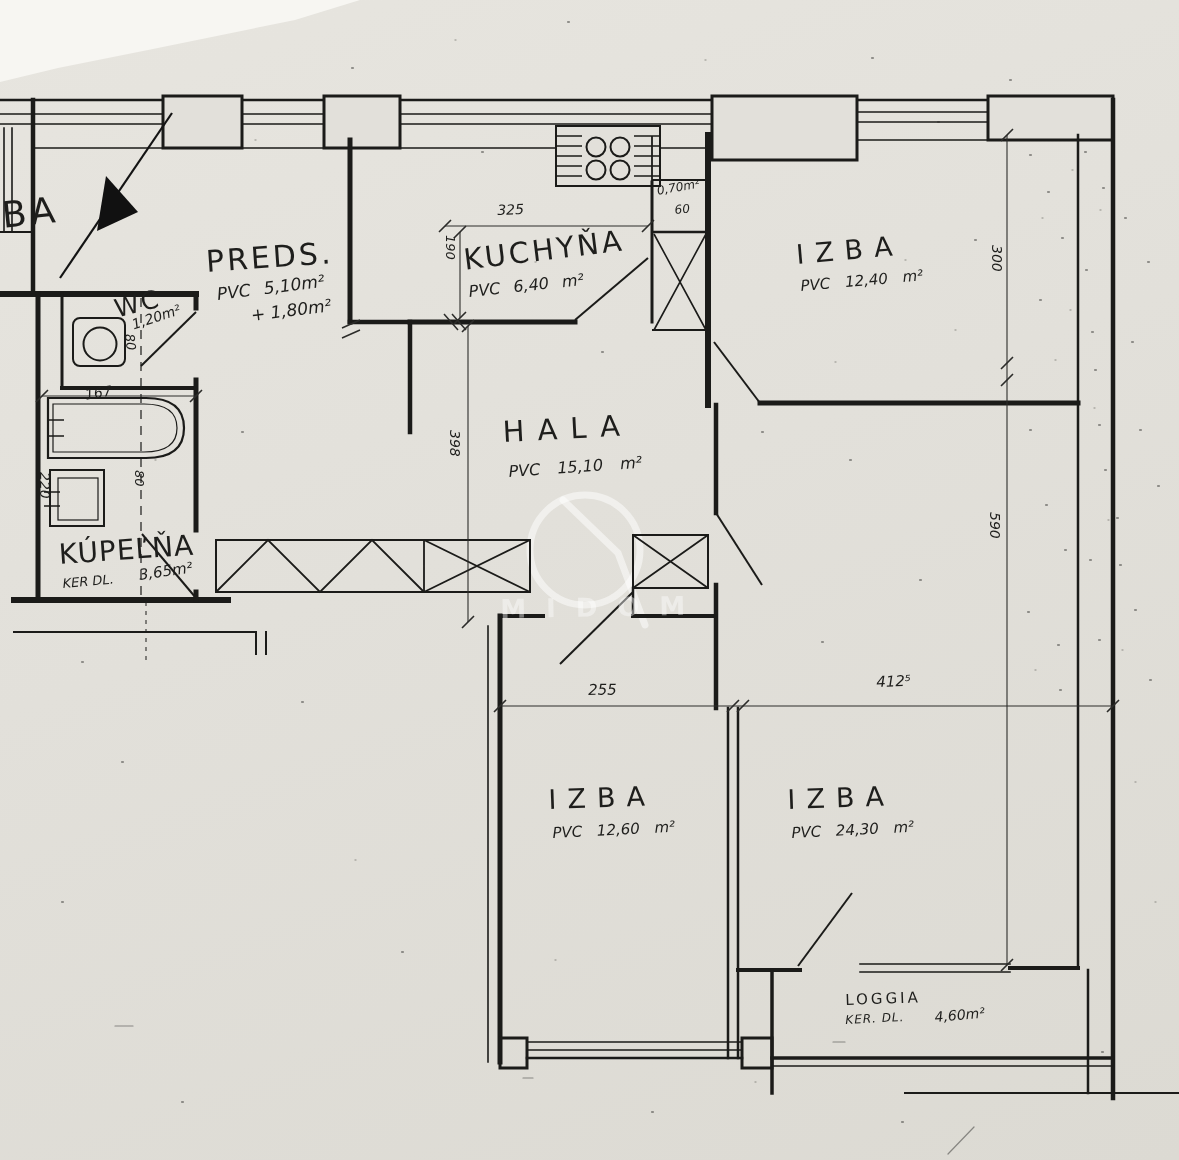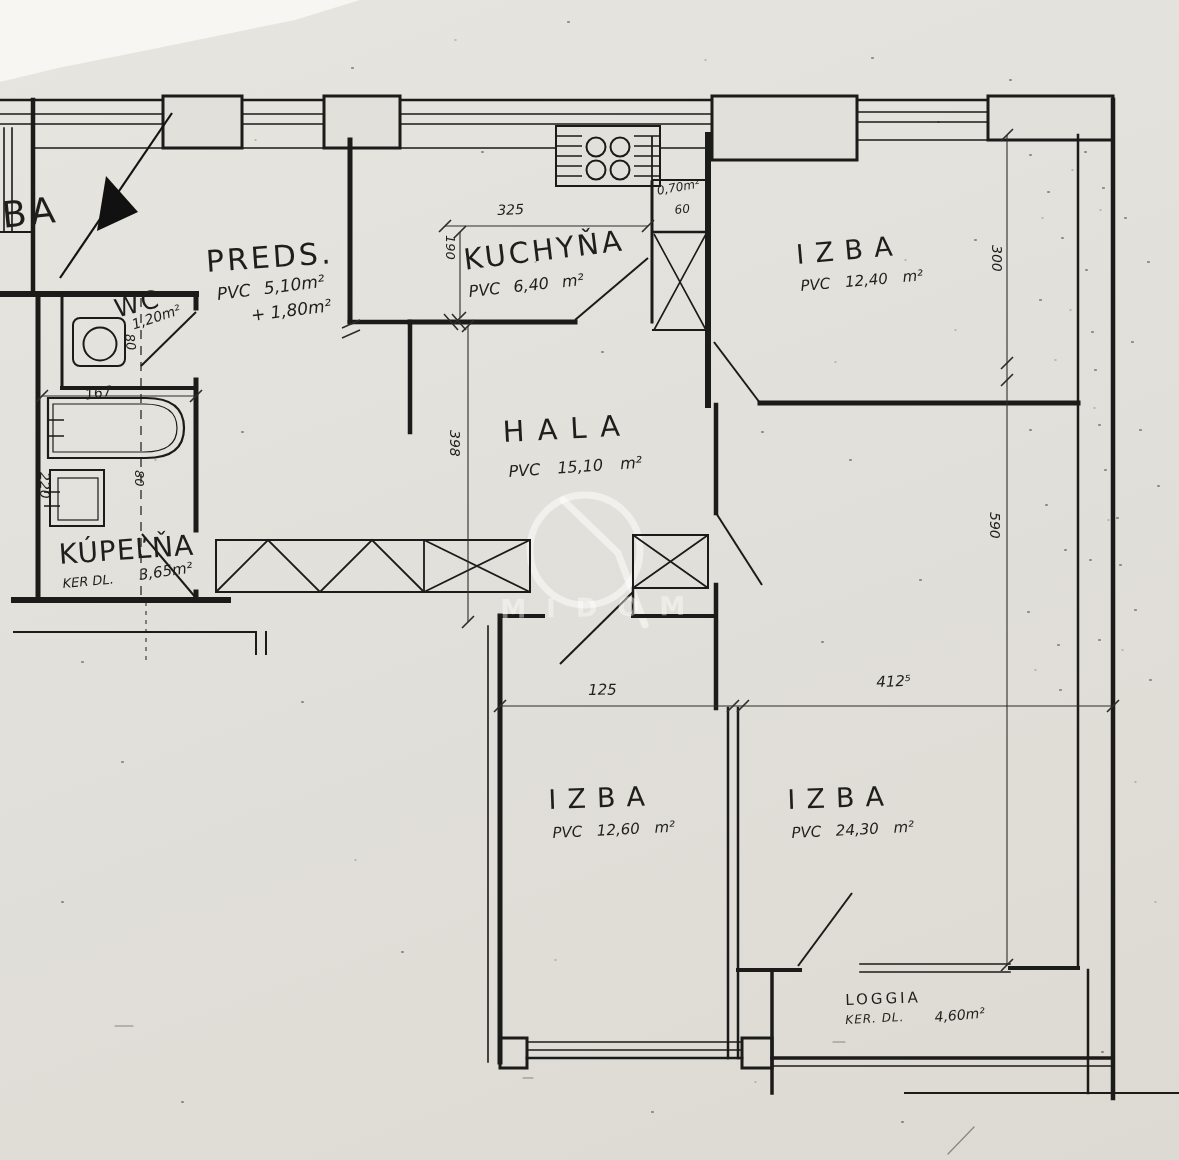--- a/index.html
+++ b/index.html
@@ -201,18 +201,18 @@
 
 <div class="lbl hand" style="left:497px;top:203px;font-size:14px;transform:rotate(-2deg);">325</div>
 <div class="lbl hand" style="left:457px;top:235px;font-size:13px;transform:rotate(90deg);">190</div>
 <div class="lbl hand" style="left:1004px;top:245px;font-size:14px;transform:rotate(90deg);">300</div>
 <div class="lbl hand" style="left:1002px;top:512px;font-size:14px;transform:rotate(90deg);">590</div>
 <div class="lbl hand" style="left:462px;top:430px;font-size:14px;transform:rotate(90deg);">398</div>
 <div class="lbl hand" style="left:84px;top:388px;font-size:14px;transform:rotate(-10deg);">167</div>
 <div class="lbl hand" style="left:52px;top:472px;font-size:14px;transform:rotate(90deg);">220</div>
 <div class="lbl hand" style="left:146px;top:470px;font-size:13px;transform:rotate(90deg);">80</div>
 <div class="lbl hand" style="left:136px;top:333px;font-size:13px;transform:rotate(84deg);">80</div>
-<div class="lbl hand" style="left:588px;top:683px;font-size:15px;transform:rotate(-1deg);">125</div>
+<div class="lbl hand" style="left:588px;top:683px;font-size:15px;transform:rotate(-1deg);">255</div>
 <div class="lbl hand" style="left:876px;top:675px;font-size:15px;transform:rotate(-2deg);">412⁵</div>
 
 <div class="lbl wm" style="left:500px;top:596px;font-size:26px;letter-spacing:20px;transform:rotate(-1deg);">MIDOM</div>
 
 </div>
 
 </body></html>

